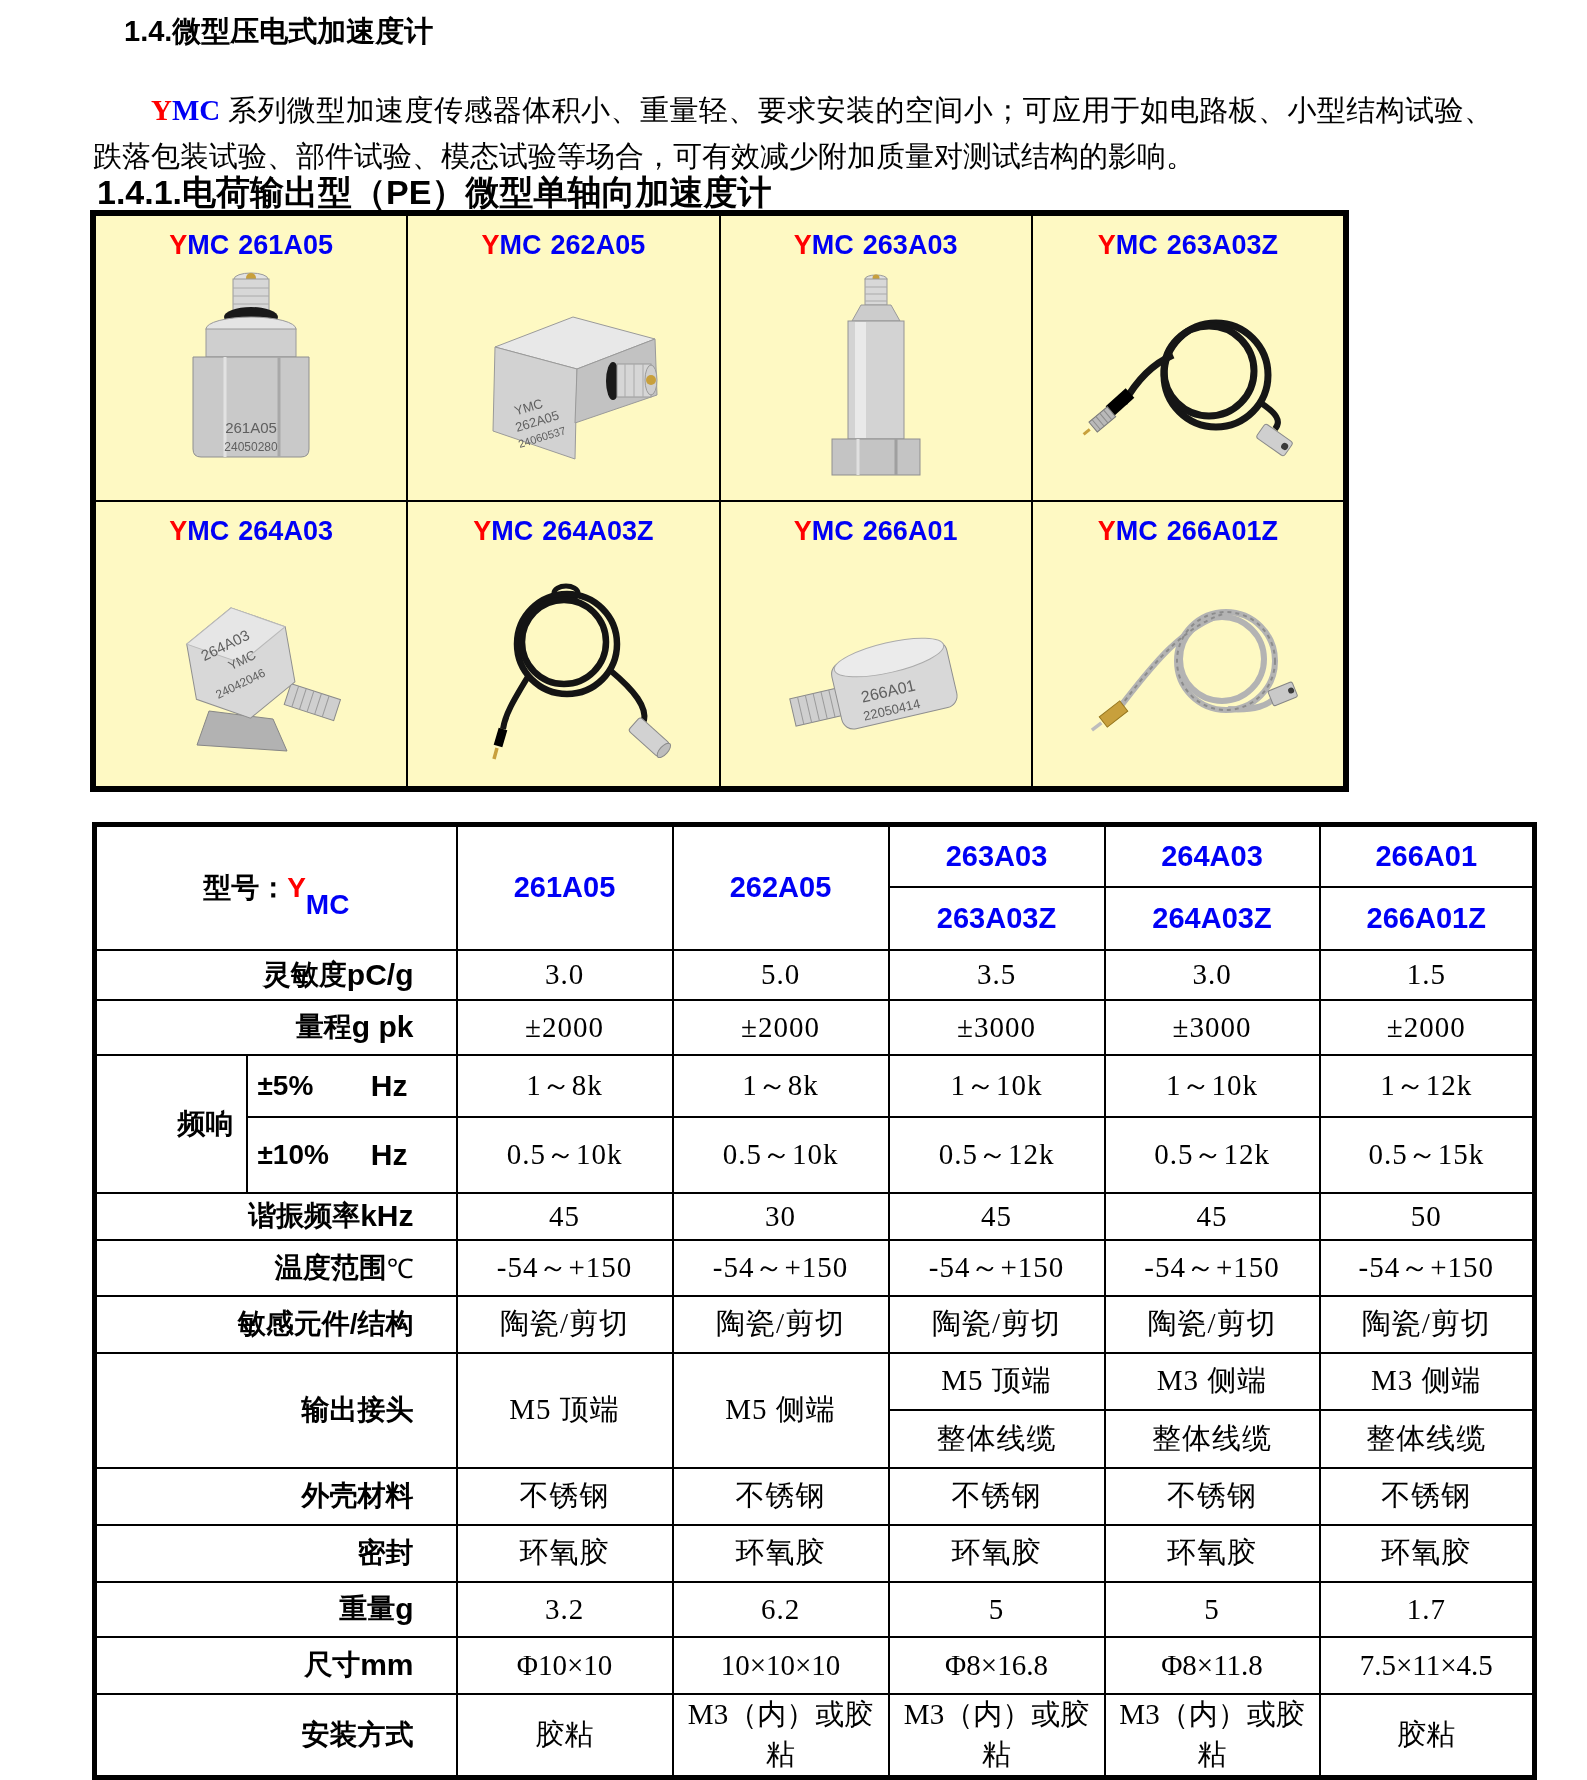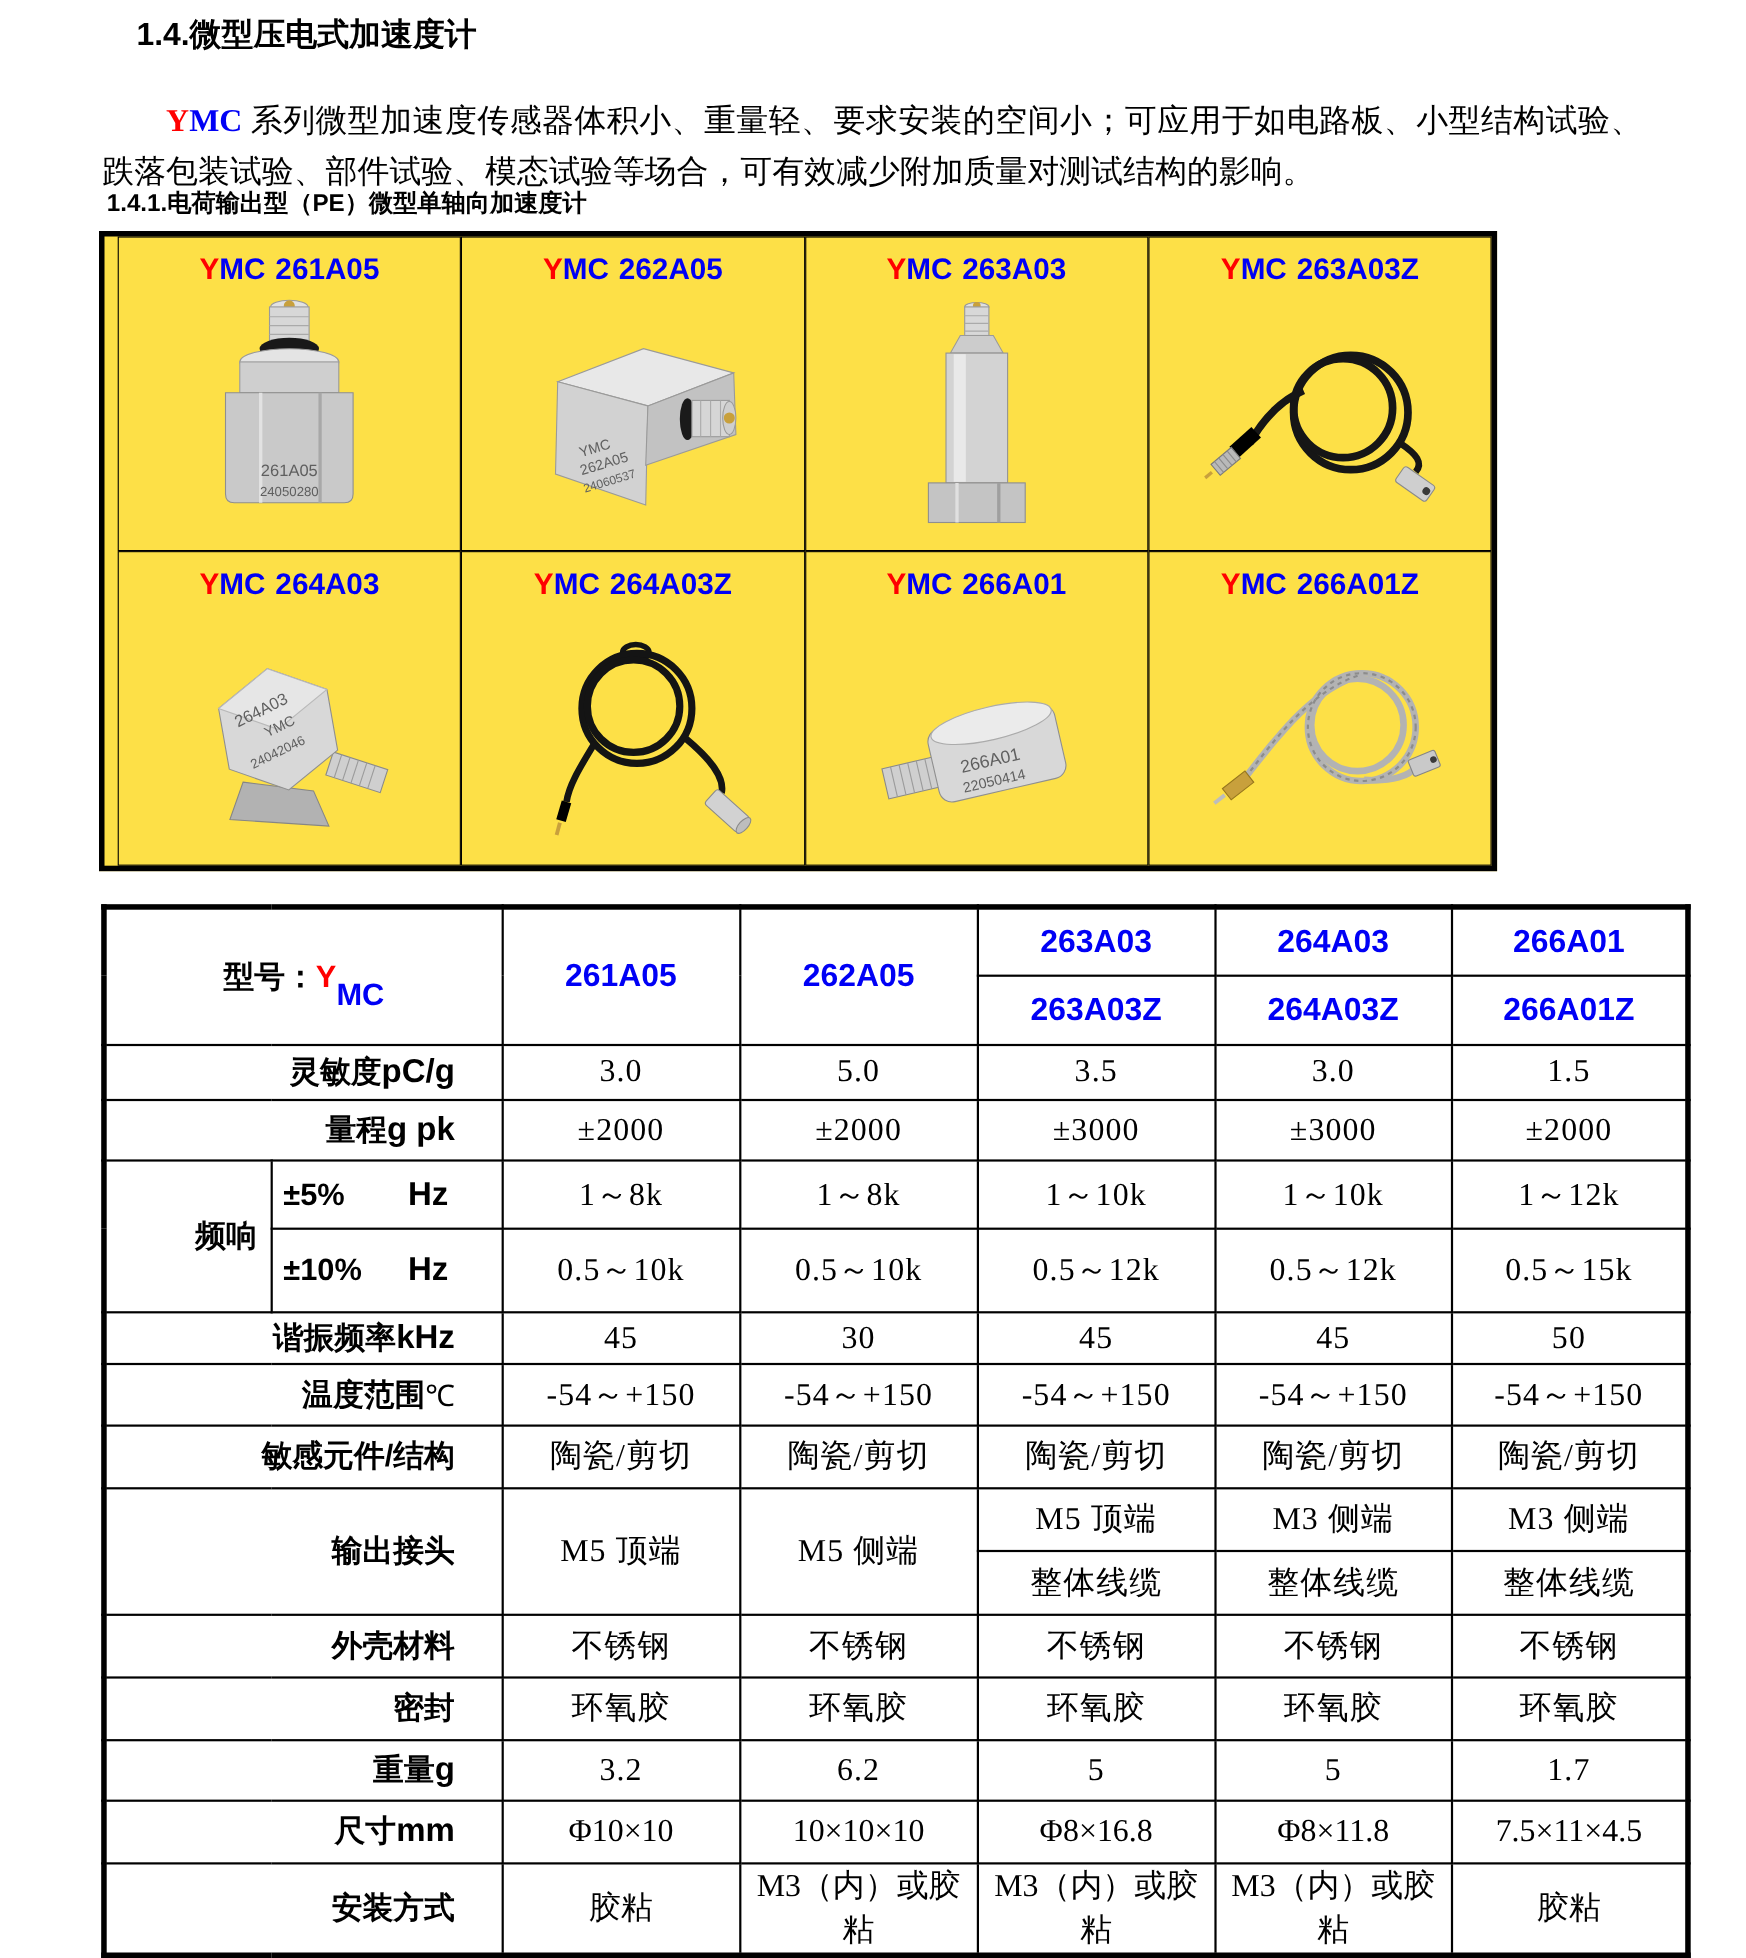--- a/index.html
+++ b/index.html
@@ -3,27 +3,27 @@
 <meta charset="utf-8">
 <style>
   html,body{margin:0;padding:0;}
   body{
     width:1587px;height:1780px;position:relative;background:#fff;color:#000;
     font-family:"Liberation Sans",sans-serif;overflow:hidden;
   }
   .h1{position:absolute;left:124px;top:12px;font-size:29px;font-weight:bold;font-family:"Liberation Sans",sans-serif;}
   .intro{position:absolute;left:93px;top:58px;width:1400px;font-size:29px;line-height:46px;
     text-align:justify;text-indent:58px;font-family:"Liberation Serif",serif;}
-  .h2{position:absolute;left:97px;top:170px;font-size:22px;font-weight:bold;}
+  .h2{position:absolute;left:97px;top:170px;font-size:34px;font-weight:bold;}
   .c-red{color:#ff0000;font-weight:bold;}
   .c-blue{color:#0000f5;font-weight:bold;margin-top:34px;}
 
   
   .pgrid{position:absolute;left:90px;top:210px;width:1249px;height:572px;border:5px solid #000;
-    display:grid;grid-template-columns:repeat(4,1fr);grid-template-rows:1fr 1fr;background:#fde047;padding-left:12px;}
+    display:grid;grid-template-columns:repeat(4,1fr);grid-template-rows:1fr 1fr;background:#fef9c3;}
   .pcell{border:1px solid #000;display:flex;flex-direction:column;align-items:center;padding-top:14px;box-sizing:border-box;overflow:hidden;}
   .plabel{font-size:27px;font-weight:bold;white-space:nowrap;}
   .plabel .model{color:#0000f5;margin-left:9px;font-weight:bold;}
   .pimg{margin-top:2px;}
 
   
   .spec{position:absolute;left:92px;top:822px;width:1442px;border-collapse:collapse;table-layout:fixed;
     border:5px solid #000;}
   .spec td{border:2px solid #000;text-align:center;vertical-align:middle;padding:0;
     font-family:"Liberation Serif",serif;font-size:29px;overflow:hidden;}

